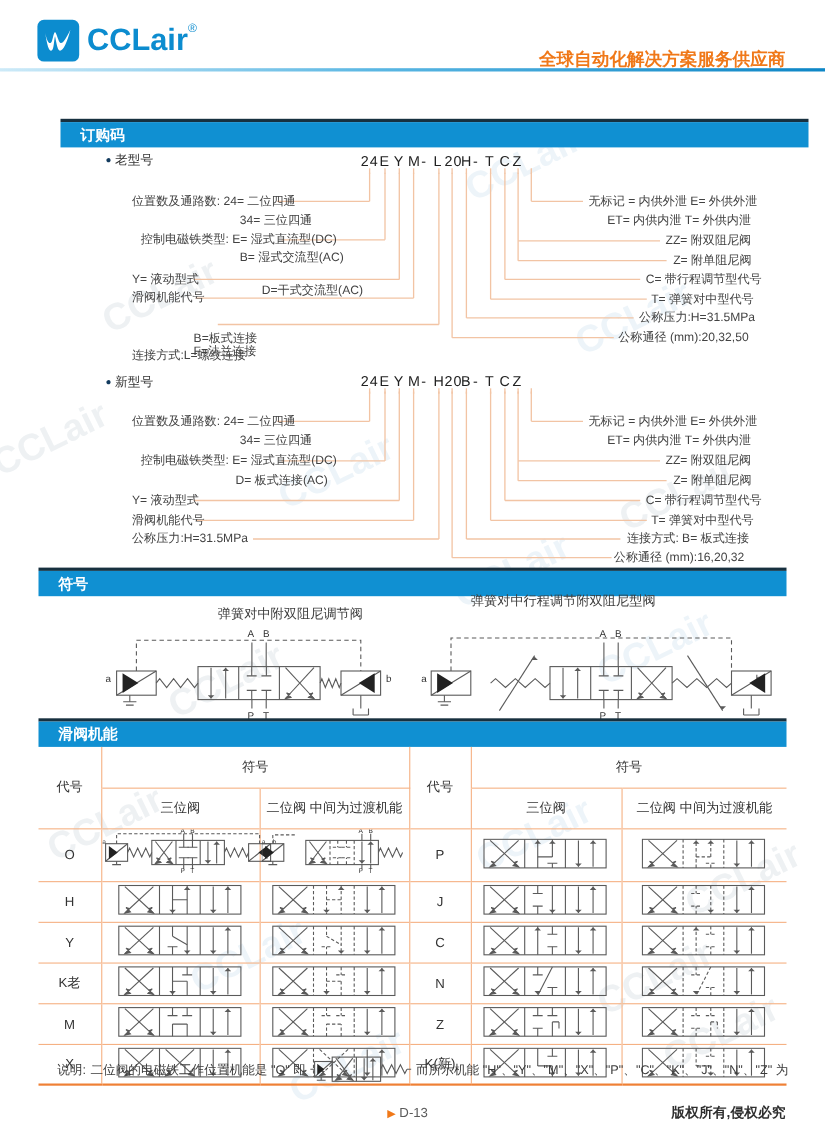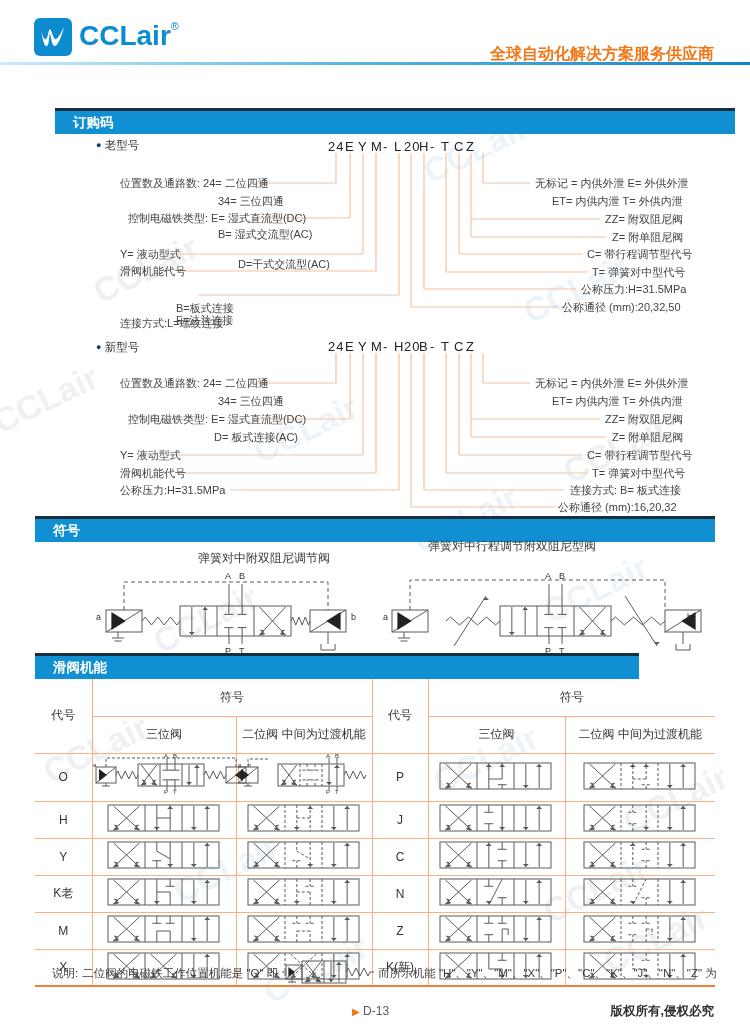--- a/index.html
+++ b/index.html
@@ -324,21 +324,21 @@
       <polygon points="313.6,46 313.6,64 299.2,55" fill="#222"></polygon>
       <line x1="22" y1="66" x2="22" y2="72" stroke="#5a5a5a" stroke-width="1" fill="none"></line>
       <line x1="16" y1="72" x2="28" y2="72" stroke="#5a5a5a" stroke-width="1" fill="none"></line>
       <line x1="18.5" y1="75" x2="25.5" y2="75" stroke="#5a5a5a" stroke-width="1" fill="none"></line>
       <line x1="301" y1="66" x2="301" y2="78" stroke="#5a5a5a" stroke-width="1" fill="none"></line>
       <line x1="294" y1="78" x2="294" y2="84" stroke="#5a5a5a" stroke-width="1" fill="none"></line>
       <line x1="308" y1="78" x2="308" y2="84" stroke="#5a5a5a" stroke-width="1" fill="none"></line>
       <line x1="294" y1="84" x2="308" y2="84" stroke="#5a5a5a" stroke-width="1" fill="none"></line>
     </svg>
 
-  <div class="abs" style="left:35px;top:653px;width:604px;">
+  <div class="abs" style="left:35px;top:653px;width:680px;">
     <div class="bar-top"></div>
     <div class="bar">滑阀机能</div>
   </div>
 
   <table class="spool abs" style="left:35px;top:679px;width:680px;">
     <colgroup>
       <col style="width:57px">
         <col style="width:144px">
         <col style="width:136px">
       <col style="width:56px">

